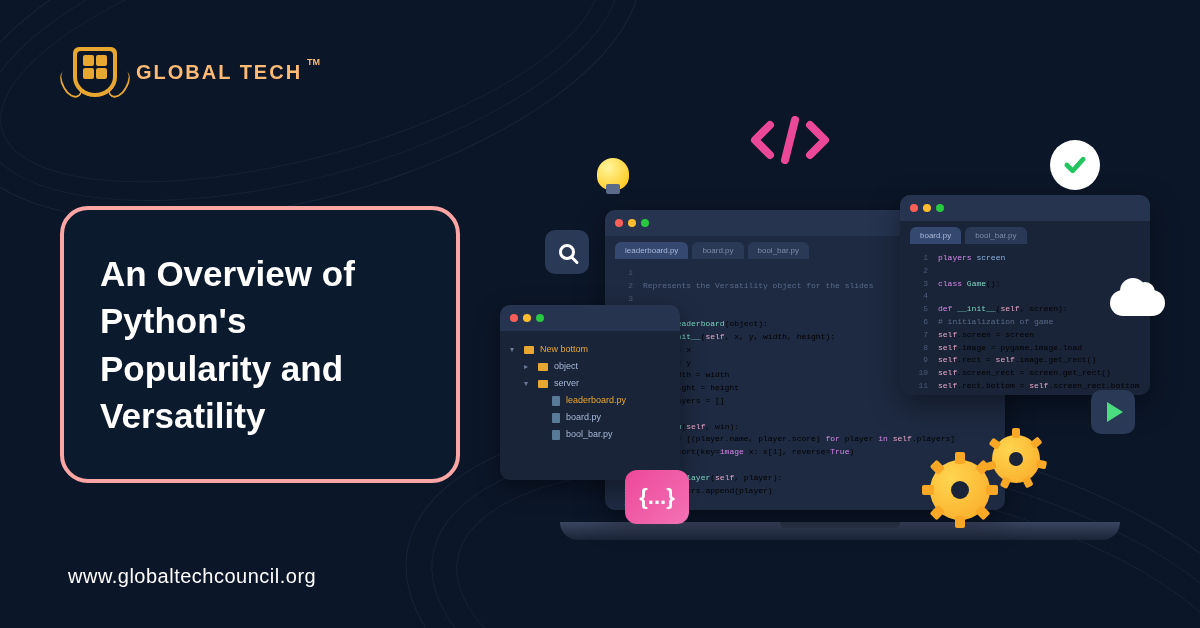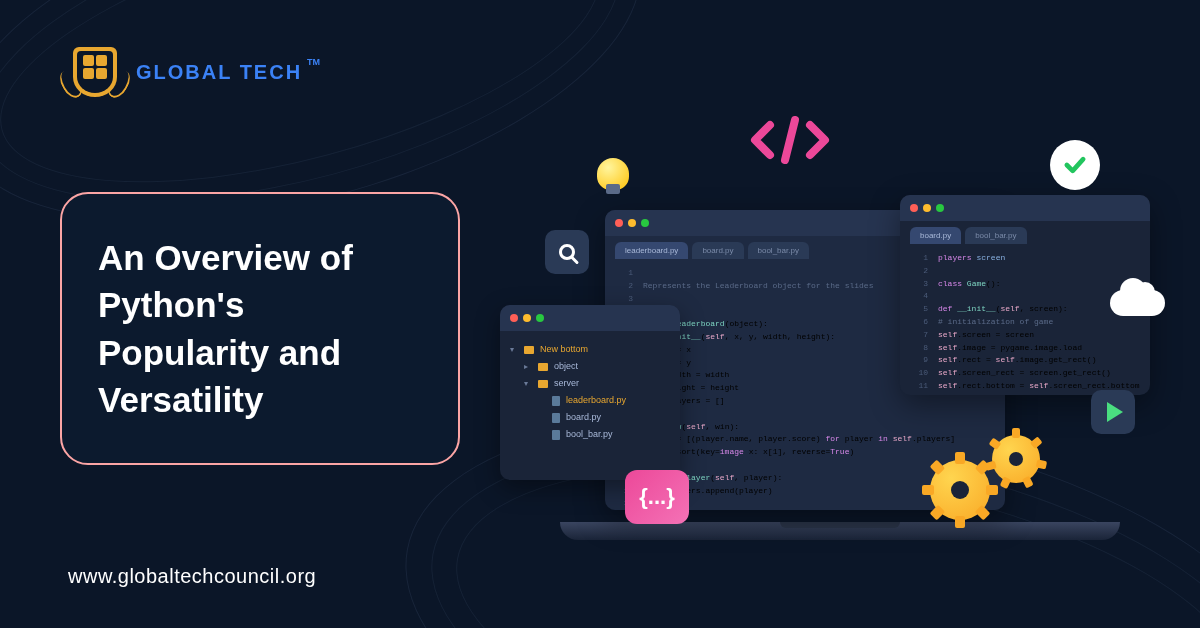--- a/index.html
+++ b/index.html
@@ -100,43 +100,43 @@
       width: 18px;
       height: 30px;
       border: 2px solid #e8a730;
       border-radius: 50%;
       border-top: none;
       border-right: none;
     }
     .logo-laurel-l { left: -6px; transform: rotate(-30deg); }
     .logo-laurel-r { right: -6px; transform: rotate(30deg) scaleX(-1); }
     .logo-text {
-      color: #3b82f6;
+      color: #fdba74;
       font-weight: 700;
       letter-spacing: 2px;
       font-size: 20px;
       line-height: 1.15;
       position: relative;
     }
     .logo-tm {
       position: absolute;
       top: -4px;
       right: -18px;
       font-size: 9px;
       letter-spacing: 0;
     }
 
     
     .title-card {
       position: absolute;
       left: 60px;
-      top: 192px;
+      top: 206px;
       width: 400px;
       background: #0c1a2e;
-      border: 2px solid #fca5a5;
+      border: 4px solid #fca5a5;
       border-radius: 28px;
       padding: 40px 36px;
     }
     .title-text {
       color: #fff;
       font-size: 35px;
       font-weight: 600;
       line-height: 1.35;
     }
 
@@ -454,21 +454,21 @@
       <div class="tab">board.py</div>
       <div class="tab">bool_bar.py</div>
     </div>
     <div class="code-body" id="main-code">
         <div class="code-line">
           <span class="ln">1</span>
           <span></span>
         </div>
         <div class="code-line">
           <span class="ln">2</span>
-          <span><span class="cm">Represents the Leaderboard object for the slides</span></span>
+          <span><span class="cm">Represents the Versatility object for the slides</span></span>
         </div>
         <div class="code-line">
           <span class="ln">3</span>
           <span></span>
         </div>
         <div class="code-line">
           <span class="ln">4</span>
           <span></span>
         </div>
         <div class="code-line">

